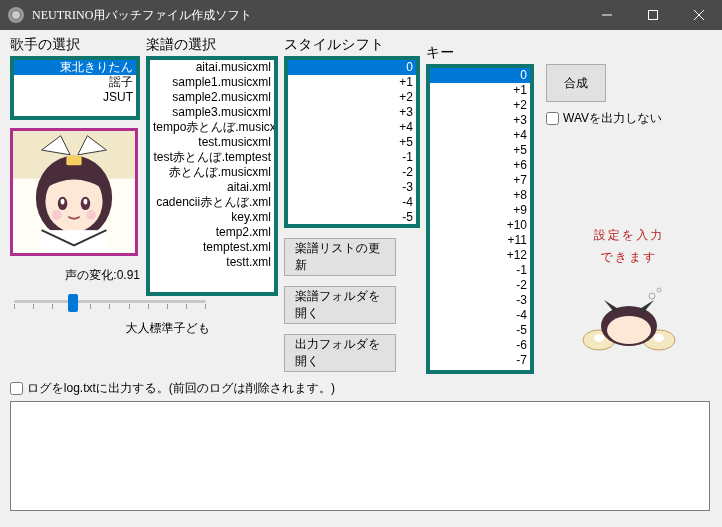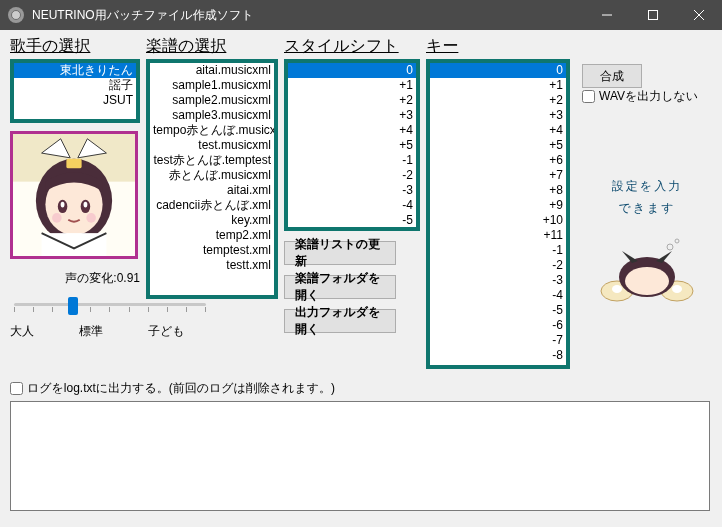--- a/index.html
+++ b/index.html
@@ -1,50 +1,50 @@
 <!DOCTYPE html>
 <html><head>
 <meta charset="utf-8">
 <style>
   * { box-sizing: border-box; margin: 0; padding: 0; font-family: "Yu Gothic UI", "Meiryo", sans-serif; font-size: 12px; }
   body { background: #f0f0f0; width: 722px; height: 527px; overflow: hidden; }
   .titlebar { background: #4a4a4a; color: #fff; height: 30px; display: flex; align-items: center; padding: 0 0 0 8px; }
   .titlebar .app-icon { width: 16px; height: 16px; background: #999; border-radius: 50%; margin-right: 8px; display:flex; align-items:center; justify-content:center; }
-  .titlebar .title { flex: 1; font-size: 12px; }
+  .titlebar .title { flex: 1; font-size: 12px; font-family: Liberation Serif, serif; }
   .titlebar .win-controls { display: flex; height: 100%; }
   .titlebar .win-btn { width: 46px; display: flex; align-items: center; justify-content: center; cursor: default; }
   .titlebar .win-btn svg { stroke: #fff; stroke-width: 1; fill: none; }
   .content { padding: 6px 10px; display: flex; gap: 6px; }
   .col { display: flex; flex-direction: column; }
-  .label { font-size: 16px; margin-bottom: 2px; text-decoration: underline; }
+  .label { font-size: 14px; margin-bottom: 2px; }
   .listbox { border: 4px solid #0f766e; background: #fff; overflow-y: auto; font-size: 12px; text-align: right; }
   .listbox .item { padding: 0 3px; white-space: nowrap; line-height: 15px; height: 15px; overflow: hidden; }
   .listbox .item.selected { background: #0078d7; color: #fff; }
   .singer-col { width: 130px; }
   .singer-list { height: 64px; }
   .avatar { width: 128px; height: 128px; border: 3px solid #b03090; margin-top: 8px; background: #fff; position: relative; overflow: hidden; }
   .voice-row { margin-top: 10px; font-size: 14px; text-align: right; }
   .slider-wrap { margin-top: 6px; position: relative; width: 200px; height: 28px; }
   .slider-track { position: absolute; top: 10px; left: 4px; right: 4px; height: 3px; background: #c8c8c8; border-radius: 2px; }
   .slider-thumb { position: absolute; top: 4px; width: 10px; height: 18px; background: #0078d7; border-radius: 2px; }
   .slider-ticks { position:absolute; top:14px; left:4px; right:4px; height:6px; display:flex; justify-content:space-between;}
   .slider-ticks span{ width:1px; height:5px; background:#999;}
-  .slider-labels { display:flex; justify-content:flex-start; width:200px; margin-top:2px; font-size:12px;gap:45px;}
+  .slider-labels { display:flex; justify-content:flex-end; width:200px; margin-top:2px; font-size:12px;}
   .score-col { width: 132px; }
   .score-list { height: 240px; }
   .style-col { width: 136px; }
   .style-list { height: 172px; }
-  .key-col { width: 144px; }
+  .key-col { width: 108px; margin-top: 8px; }
   .key-list { height: 310px; }
-  .btn { background: #e1e1e1; border: 1px solid #adadad; height: 24px; padding: 0 10px; display: inline-flex; align-items: center; justify-content: center; cursor: default; margin-top: 10px; font-size: 12px; }
-  .btn.wider { width: 112px; font-weight: bold; }
+  .btn { background: #e1e1e1; border: 1px solid #adadad; height: 38px; padding: 0 10px; display: inline-flex; align-items: center; justify-content: center; cursor: default; margin-top: 10px; font-size: 12px; }
+  .btn.wider { width: 112px; }
   .right-col { flex: 1; padding-left: 6px; }
-  .checkbox-row { display: flex; align-items: center; gap: 4px; font-size: 12px; }
+  .checkbox-row { display: flex; align-items: center; gap: 4px; margin-top: 8px; font-size: 12px; }
   .checkbox-row input { width: 13px; height: 13px; }
-  .pink-text { color: #0c4a6e; font-size: 15px; line-height: 22px; letter-spacing: 2px; margin-top: 70px; text-align: center;}
+  .pink-text { color: #b91c1c; font-size: 15px; line-height: 22px; letter-spacing: 2px; margin-top: 97px; text-align: center;}
   .decor-img { width: 110px; height: 80px; margin: 10px auto 0; position: relative; }
   .bottom { position: absolute; left: 10px; right: 10px; top: 380px; }
   .log-check { display: flex; align-items: center; gap: 4px; font-size: 12px; margin-bottom: 4px; }
   .log-area { width: 700px; height: 110px; border: 1px solid #7a7a7a; background: #fff; resize: none; font-family: inherit; }
   
   .avatar svg { width:100%; height:100%; }
 </style>
 </head>
 <body>
 
@@ -180,20 +180,21 @@
         <div class="item">+2</div>
         <div class="item">+3</div>
         <div class="item">+4</div>
         <div class="item">+5</div>
         <div class="item">+6</div>
         <div class="item">+7</div>
         <div class="item">+8</div>
         <div class="item">+9</div>
         <div class="item">+10</div>
         <div class="item">+11</div>
+        <div class="item">+12</div>
         <div class="item">-1</div>
         <div class="item">-2</div>
         <div class="item">-3</div>
         <div class="item">-4</div>
         <div class="item">-5</div>
         <div class="item">-6</div>
         <div class="item">-7</div>
         <div class="item">-8</div>
       </div>
   </div>

